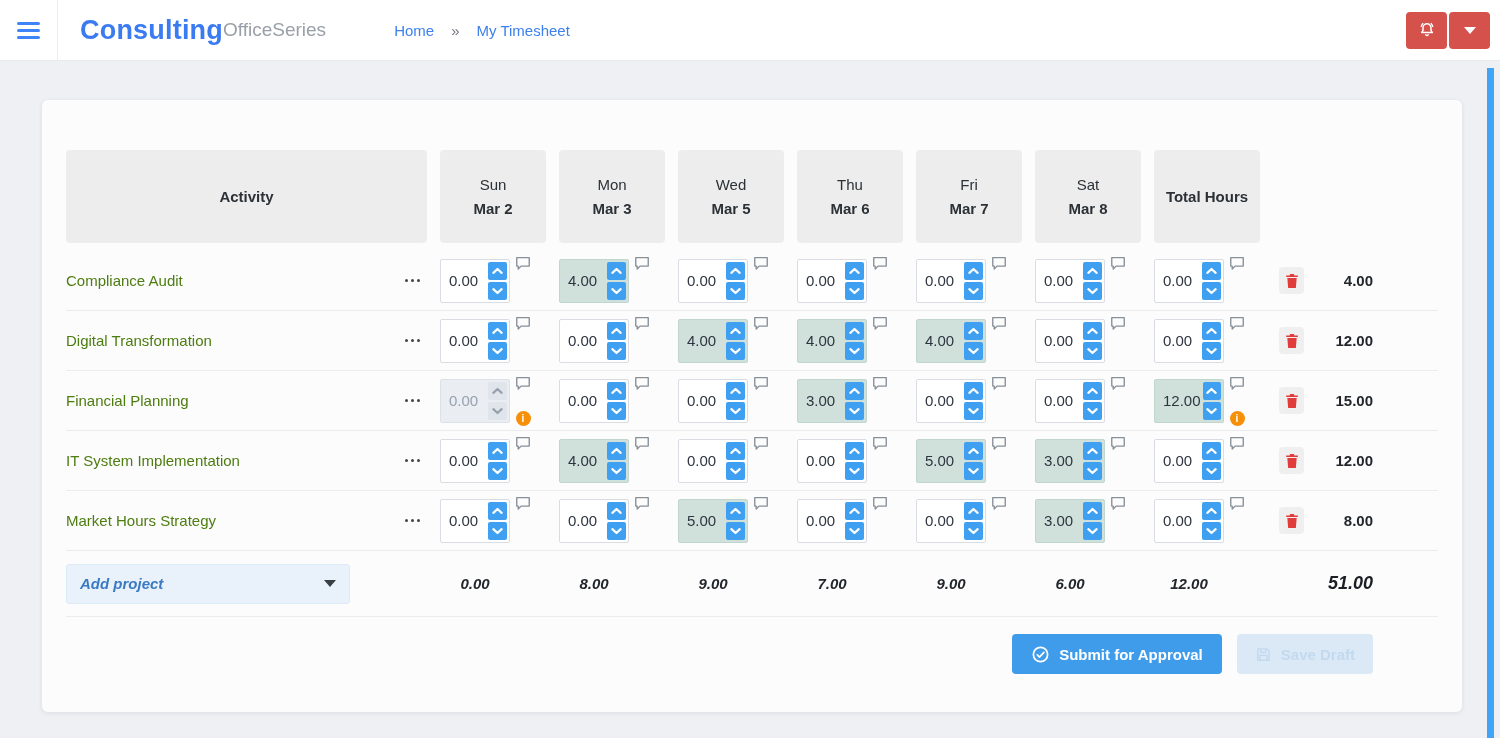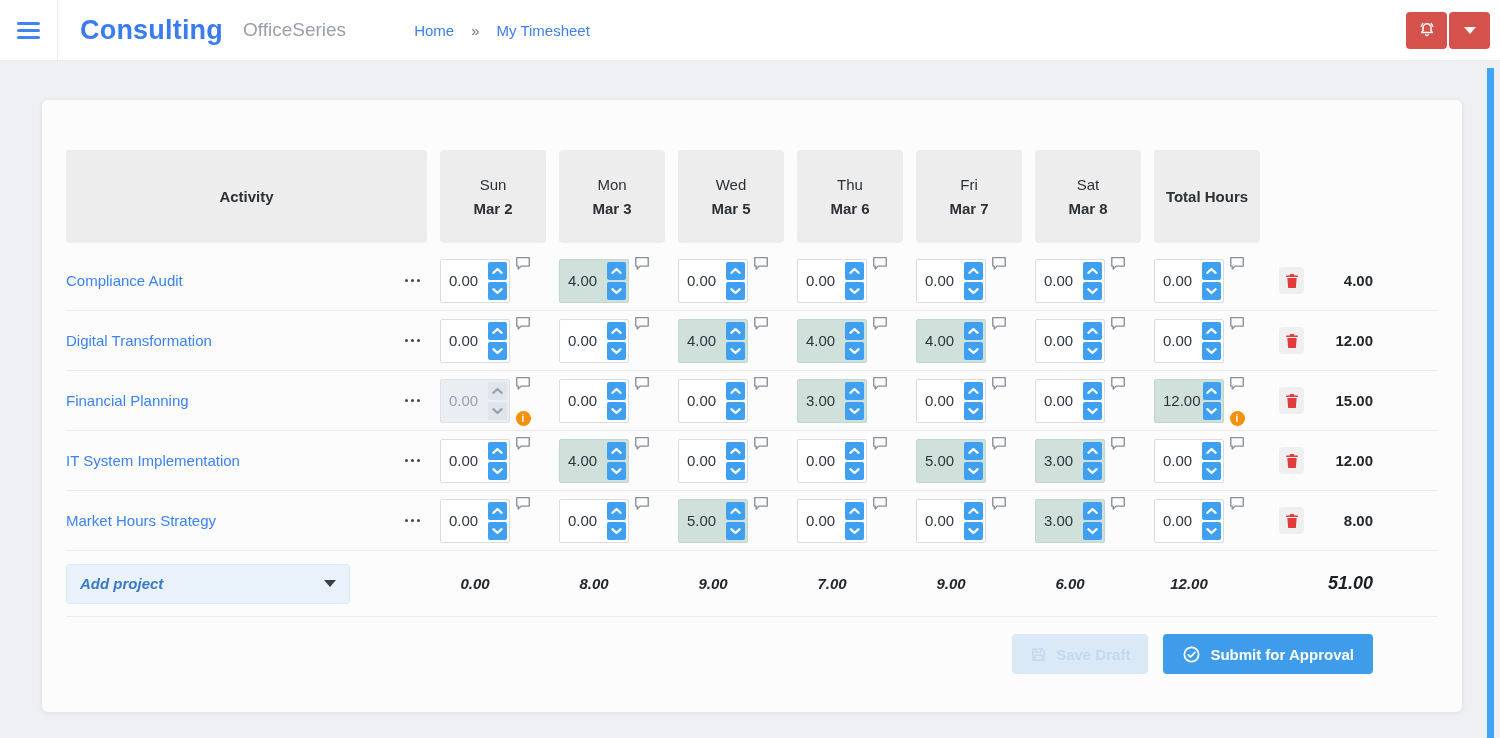--- a/index.html
+++ b/index.html
@@ -14,21 +14,21 @@
   
   .app-header {
     position:absolute; top:0; left:0; right:0; height:61px;
     background:#ffffff; border-bottom:1px solid #e7e9ed;
     display:flex; align-items:center; z-index:2;
   }
   .burger-wrap { width:58px; height:100%; display:flex; align-items:center; justify-content:center; border-right:1px solid #eceef1; background:none; border-top:none; border-left:none; border-bottom:none; cursor:pointer; }
   .burger { display:flex; flex-direction:column; gap:4px; }
   .burger span { width:23px; height:3px; background:#3f83f8; border-radius:2px; }
   .brand { margin-left:22px; font-size:27px; font-weight:bold; color:#3b7bf2; letter-spacing:.2px; }
-  .suite { margin-left:20px; font-size:19px; color:#9aa0a8; }
+  .suite { margin-left:0; font-size:19px; color:#9aa0a8; }
   .breadcrumb { margin-left:68px; font-size:15px; display:flex; align-items:center; gap:17px; }
   .breadcrumb .link { color:#3d80ee; text-decoration:none; cursor:pointer; }
   .breadcrumb .sep { color:#6f767e; }
   .header-actions { margin-left:auto; margin-right:10px; display:flex; gap:2px; }
   .hbtn { width:41px; height:37px; background:#d4514c; border:none; border-radius:4px; display:flex; align-items:center; justify-content:center; cursor:pointer; }
   .caret-down-white { width:0; height:0; border-left:6px solid transparent; border-right:6px solid transparent; border-top:7px solid #fff; }
 
   
   .scrollbar { position:absolute; top:68px; bottom:0; right:6px; width:7px; background:#42a4f5; z-index:3; }
 
@@ -49,21 +49,21 @@
     color:#2c3136; text-align:center;
   }
   .activity-hdr, .total-hdr { font-weight:bold; font-size:15px; }
   .day-name { font-size:15px; margin-bottom:7px; }
   .day-date { font-size:15px; font-weight:bold; }
 
   
   .rows { margin-top:8px; }
   .data-row { height:60px; border-bottom:1px solid #ececef; }
   .activity-cell { display:flex; align-items:center; justify-content:space-between; padding-right:2px; }
-  .activity-label { font-size:15px; color:#3b82f6; }
+  .activity-label { font-size:15px; color:#4d7c0f; }
   .ellipsis-btn { background:none; border:none; display:flex; gap:3px; padding:5px; cursor:pointer; }
   .ellipsis-btn i { width:3px; height:3px; border-radius:50%; background:#3f444a; }
 
   .day-cell { display:flex; align-items:center; }
   .input-group { width:70px; height:44px; border:1px solid #d9dde3; background:#fff; border-radius:2px; display:flex; }
   .input-value { flex:1; display:flex; align-items:center; padding-left:8px; font-size:15px; color:#2e3540; }
   .spinners { width:23px; display:flex; flex-direction:column; gap:2px; padding:2px; }
   .spin { flex:1; border:none; border-radius:2px; background:#3fa0f1; color:#fff; display:flex; align-items:center; justify-content:center; padding:0; cursor:pointer; }
   .spin svg { display:block; }
   .input-group.filled { background:#cfe1da; border-color:#c1d6ce; }
@@ -1319,34 +1319,34 @@
       <div>
     <div class="day-total-cell day-total">6.00</div>
   </div>
       <div>
     <div class="day-total-cell day-total">12.00</div>
   </div>
       <div class="grand-total-cell">51.00</div>
   </div>
 
   <div class="actions-row">
+    <button class="btn btn-submit">
+      <span style="line-height:0;">
+        <svg width="19" height="19" viewBox="0 0 24 24" fill="none" stroke="#ffffff" stroke-width="2.2" stroke-linecap="round" stroke-linejoin="round">
+          <circle cx="12" cy="12" r="9"></circle>
+          <path d="M8 12.5l2.7 2.7L16.3 9.3"></path>
+        </svg>
+      </span>
+      <span>Submit for Approval</span>
+    </button>
     <button class="btn btn-save" disabled="">
       <span style="line-height:0;">
         <svg width="17" height="17" viewBox="0 0 24 24" fill="none" stroke="currentColor" stroke-width="2" stroke-linejoin="round">
           <path d="M4 4h13l3 3v13H4z"></path>
           <path d="M8 4v5h7V4"></path>
           <path d="M7 20v-7h10v7"></path>
         </svg>
       </span>
       <span>Save Draft</span>
     </button>
-    <button class="btn btn-submit">
-      <span style="line-height:0;">
-        <svg width="19" height="19" viewBox="0 0 24 24" fill="none" stroke="#ffffff" stroke-width="2.2" stroke-linecap="round" stroke-linejoin="round">
-          <circle cx="12" cy="12" r="9"></circle>
-          <path d="M8 12.5l2.7 2.7L16.3 9.3"></path>
-        </svg>
-      </span>
-      <span>Submit for Approval</span>
-    </button>
   </div>
 
 </main>
 
 </body></html>

